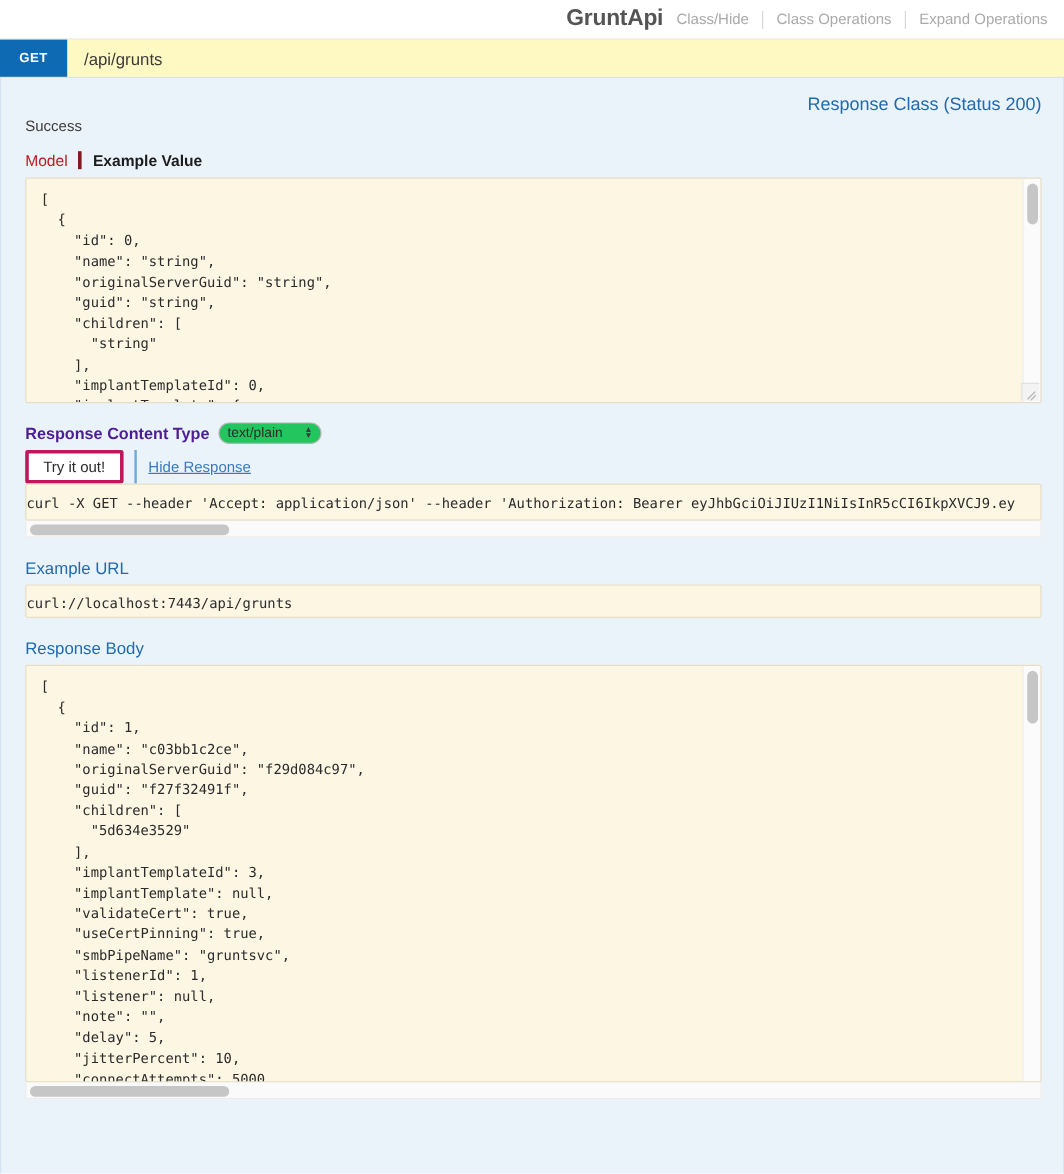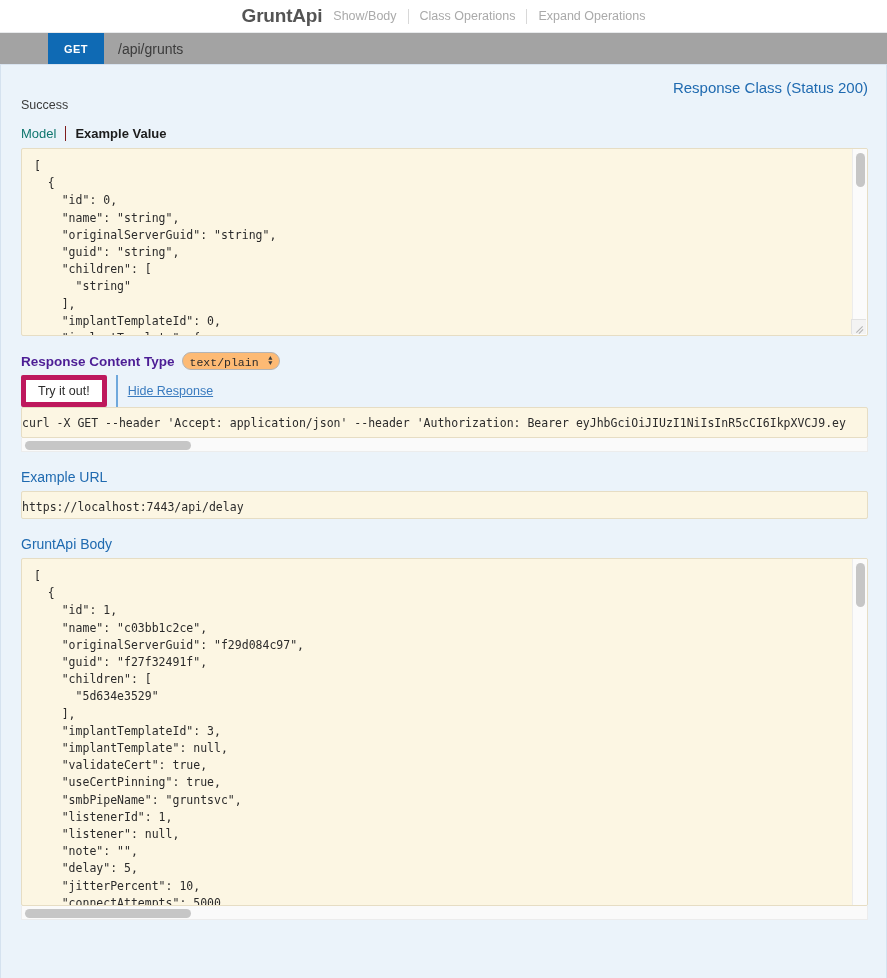--- a/index.html
+++ b/index.html
@@ -14,21 +14,21 @@
     font-size: 13px;
     color: #333333;
     overflow: hidden;
   }
 
   
   .topbar {
     height: 32px;
     display: flex;
     align-items: center;
-    justify-content: center;
+    justify-content: flex-end;
     padding: 0 14px 0 14px;
     background: #ffffff;
     box-sizing: border-box;
   }
   .app-title {
     font-size: 19px;
     font-weight: bold;
     color: #545454;
     letter-spacing: -0.2px;
     font-family: "Liberation Sans", sans-serif;
@@ -52,22 +52,21 @@
   }
   .top-links .lnk:last-child { padding-right: 0; }
 
   
   .op-head {
     height: 31px;
     display: flex;
     align-items: stretch;
     border-top: 1px solid #e8eaec;
     border-bottom: 1px solid #d8e3ef;
-    background: #a3a3a3;
-    padding-left: 48px;
+    background: #fef9c3;
   }
   .method-badge {
     width: 56px;
     background: #0f6ab4;
     color: #ffffff;
     font-size: 11px;
     font-weight: bold;
     letter-spacing: 0.4px;
     display: flex;
     align-items: center;
@@ -108,30 +107,30 @@
   }
 
   
   .value-tabs {
     display: flex;
     align-items: center;
     margin-bottom: 7px;
   }
   .value-tabs .tab {
     font-size: 13px;
-    color: #0f766e;
+    color: #b91c1c;
     padding-right: 9px;
     cursor: pointer;
   }
   .value-tabs .tab.active {
     color: #1c1c1c;
     font-weight: bold;
     padding-left: 9px;
     padding-right: 0;
-    border-left: 1px solid #7f1d1d;
+    border-left: 3px solid #7f1d1d;
     cursor: default;
   }
 
   
   .code-box {
     position: relative;
     background: #fcf6e3;
     border: 1px solid #e6ddc4;
     border-radius: 2px;
     font-family: "DejaVu Sans Mono", monospace;
@@ -216,30 +215,30 @@
     align-items: center;
     margin: 16px 0 0 0;
   }
   .ct-label {
     font-size: 13.5px;
     font-weight: bold;
     color: #4c1d95;
     margin-right: 7px;
   }
   .ct-select {
-    font-family: Liberation Mono, monospace;
+    font-family: Liberation Sans, sans-serif;
     font-size: 11.5px;
     color: #2b2b2b;
-    background: #fdba74;
+    background: #22c55e;
     border: 1px solid #b4b4b4;
     border-radius: 9px;
     height: 18px;
     padding: 0 20px 0 7px;
     display: inline-flex;
-    align-items: flex-end;
+    align-items: center;
     position: relative;
     min-width: 86px;
     box-sizing: border-box;
   }
   .ct-select .arrows {
     position: absolute;
     right: 6px;
     top: 50%;
     transform: translateY(-50%);
     display: flex;
@@ -249,21 +248,21 @@
     color: #3c3c3c;
   }
 
   .action-row {
     display: flex;
     align-items: stretch;
     margin-top: 5px;
   }
   .try-btn {
     background: #ffffff;
-    border: 5px solid #be185d;
+    border: 3px solid #be185d;
     border-radius: 2px;
     font-family: "Liberation Sans", sans-serif;
     font-size: 12.5px;
     color: #2b2b2b;
     padding: 4px 12px;
     cursor: pointer;
   }
   .hide-resp-wrap {
     display: flex;
     align-items: center;
@@ -288,21 +287,21 @@
   #curl-box { height: 31px; }
   #requrl-box { height: 28px; }
   #respbody-box { height: 348px; }
 </style>
 </head>
 <body>
 
 <div class="topbar">
   <div class="app-title">GruntApi</div>
   <div class="top-links">
-    <a class="lnk">Show/Body</a>
+    <a class="lnk">Class/Hide</a>
     <span class="sep"></span>
     <a class="lnk">Class Operations</a>
     <span class="sep"></span>
     <a class="lnk">Expand Operations</a>
   </div>
 </div>
 
 <div class="op-head">
   <div class="method-badge">GET</div>
   <div class="op-path">/api/grunts</div>
@@ -359,24 +358,24 @@
 
   <div class="code-box single" id="curl-box">
     <pre>curl -X GET --header 'Accept: application/json' --header 'Authorization: Bearer eyJhbGciOiJIUzI1NiIsInR5cCI6IkpXVCJ9.ey</pre>
   </div>
   <div class="hscroll">
     <div class="thumb" style="width:166px;"></div>
   </div>
 
   <h5 class="blk-title">Example URL</h5>
   <div class="code-box single" id="requrl-box">
-    <pre>https://localhost:7443/api/delay</pre>
-  </div>
-
-  <h5 class="blk-title">GruntApi Body</h5>
+    <pre>curl://localhost:7443/api/grunts</pre>
+  </div>
+
+  <h5 class="blk-title">Response Body</h5>
   <div class="code-box" id="respbody-box">
     <pre>[
   {
     "id": 1,
     "name": "c03bb1c2ce",
     "originalServerGuid": "f29d084c97",
     "guid": "f27f32491f",
     "children": [
       "5d634e3529"
     ],

